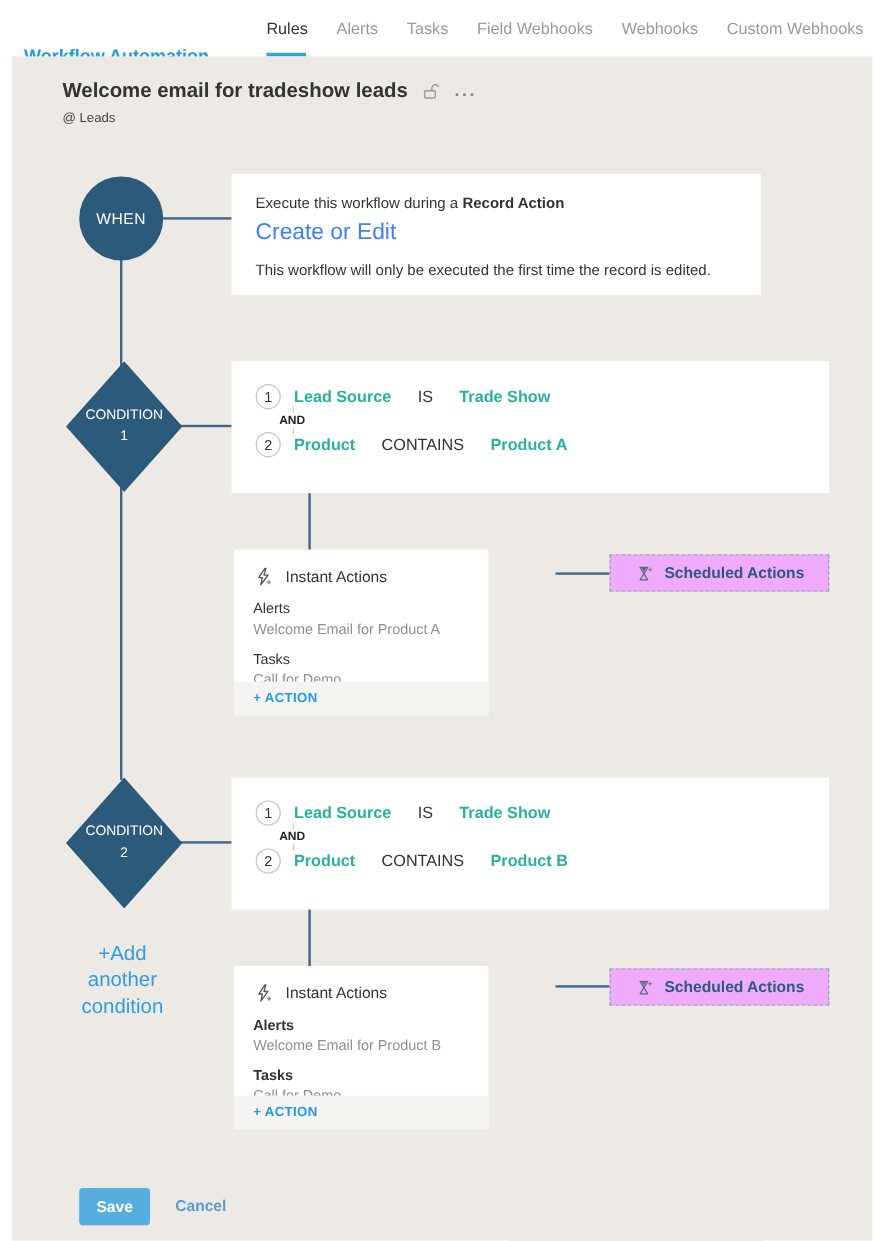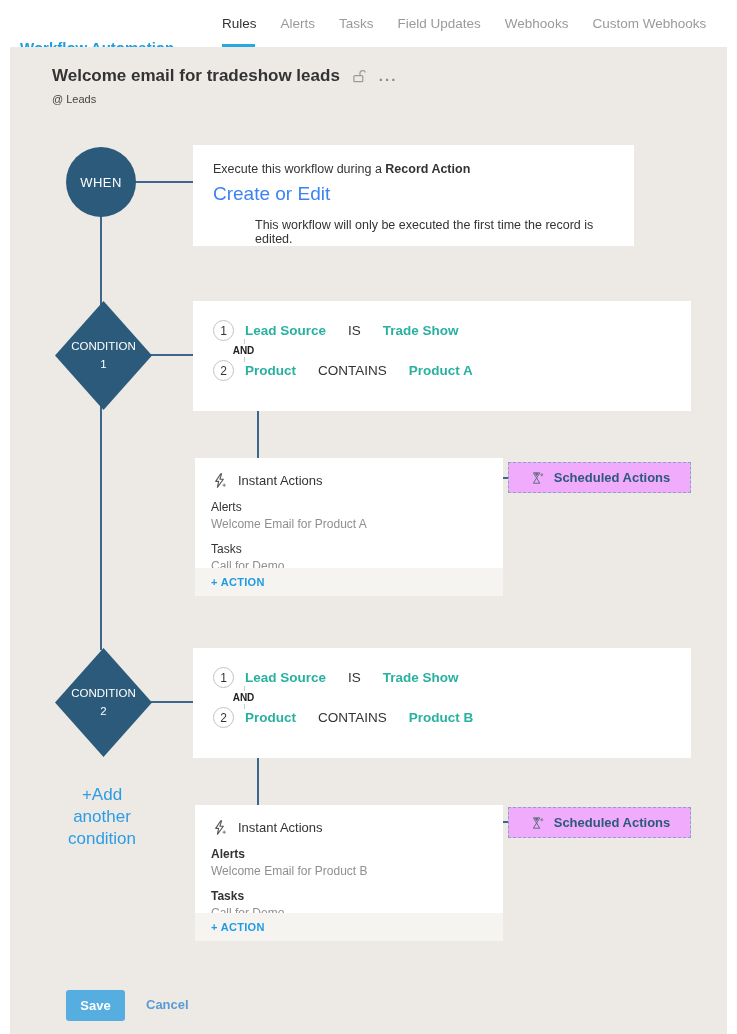--- a/index.html
+++ b/index.html
@@ -35,38 +35,38 @@
     font-size:11.5px; line-height:1.5; text-align:center; }
   .diamond.c1 { left:55px; top:301px; }
   .diamond.c2 { left:55px; top:648px; }
 
   
   .card { position:absolute; background:#fff; z-index:2; }
   .when-card { left:193px; top:145px; width:441px; height:101px; padding:17px 20px; }
   .when-line1 { font-size:12.5px; color:#333; }
   .when-line1 b { font-weight:bold; }
   .when-trigger { font-size:19px; color:#3b82f6; margin-top:7px; }
-  .when-note { font-size:12.5px; color:#333; margin-top:13px;margin-left:42px; }
+  .when-note { font-size:12.5px; color:#333; margin-top:13px; }
 
   .cond-card { width:498px; height:110px; padding:19px 20px 0 20px; }
   .cond-card.c1 { left:193px; top:301px; }
   .cond-card.c2 { left:193px; top:648px; }
   .crit { display:flex; align-items:center; gap:11px; }
   .num-circle { width:21px; height:21px; min-width:21px; border:1px solid #c3c3c3; border-radius:50%;
     display:flex; align-items:center; justify-content:center; font-size:12px; color:#333; background:#fff; }
   .crit-text { font-size:13.5px; display:flex; gap:22px; align-items:baseline; }
   .crit-field, .crit-value { color:#29b1a0; font-weight:600; cursor:pointer; }
   .crit-op { color:#333; }
   .and-block { position:relative; margin:4px 0 4px 19px; width:23px; text-align:center;
     font-size:10px; font-weight:bold; color:#222; }
   .and-block::before, .and-block::after { content:""; position:absolute; left:50%; width:1px; height:5px; background:#c9c9c9; }
   .and-block::before { top:-6px; }
   .and-block::after { bottom:-6px; }
 
-  .inst-card { width:308px; }
+  .inst-card { width:212px; }
   .inst-card.v1 { left:195px; top:458px; height:138px; }
   .inst-card.v2 { left:195px; top:805px; height:136px; }
   .inst-head { display:flex; align-items:center; gap:10px; padding:14px 16px 0 16px; }
   .inst-title { font-size:13px; color:#333; }
   .inst-group { padding-left:16px; }
   .inst-label { font-size:12px; color:#333; margin-top:11px; }
   .inst-card.v2 .inst-label { font-weight:bold; }
   .inst-value { font-size:12px; color:#8f8f8f; margin-top:3px; cursor:pointer; }
   .inst-footer { position:absolute; left:0; right:0; bottom:0; height:28px; background:#f6f4f1;
     display:flex; align-items:center; padding-left:16px; }
@@ -92,21 +92,21 @@
 <body>
 
 <div class="app">
 
   <div class="topbar">
     <div class="brand">Workflow Automation</div>
     <div class="tabs">
       <div class="tab active">Rules</div>
       <div class="tab">Alerts</div>
       <div class="tab">Tasks</div>
-      <div class="tab">Field Updates</div>
+      <div class="tab">Field Webhooks</div>
       <div class="tab">Webhooks</div>
       <div class="tab">Custom Webhooks</div>
     </div>
     <div class="tab-underline"></div>
   </div>
 
   <div class="panel"></div>
 
   <div class="title-row">
     <div class="page-title">Welcome email for tradeshow leads</div>

